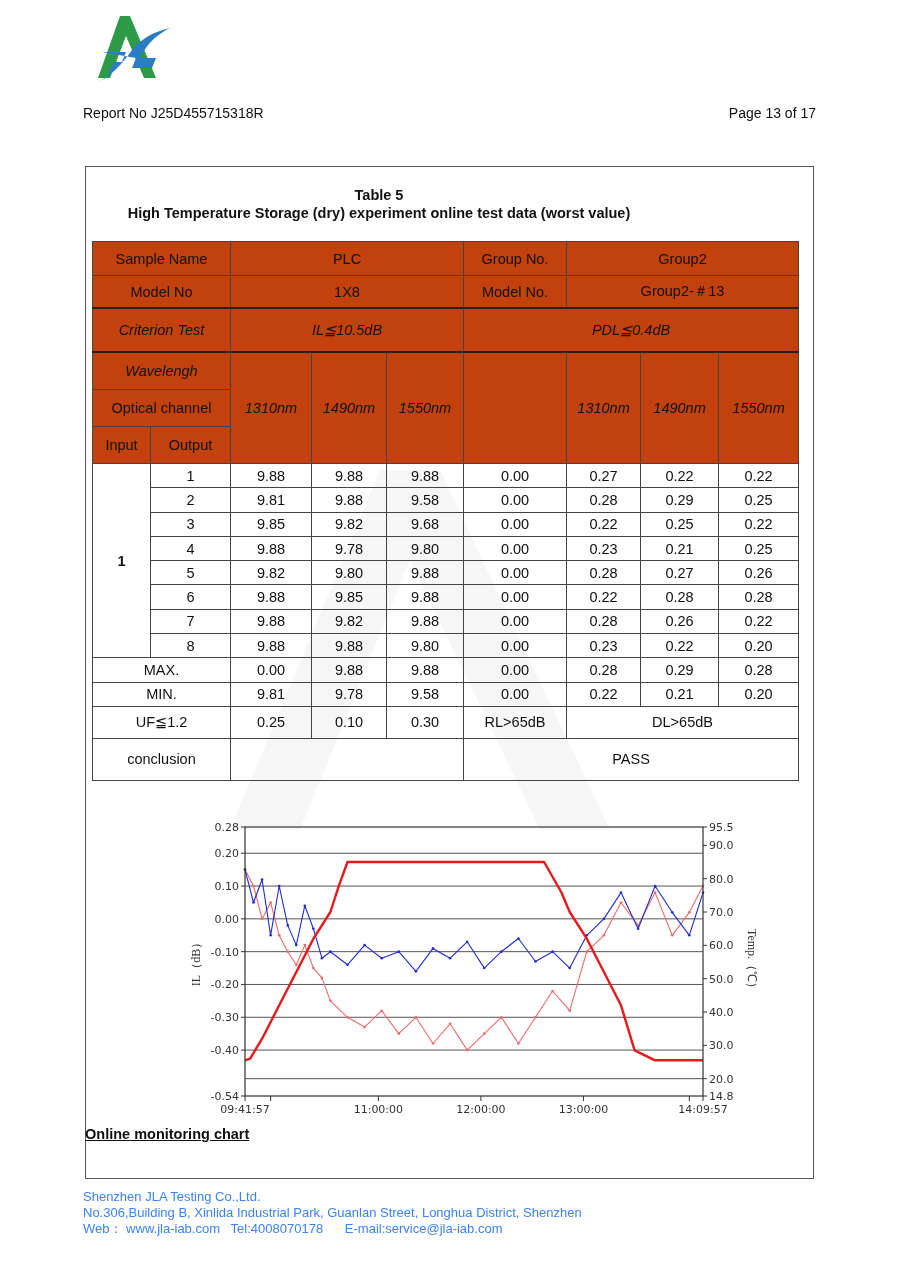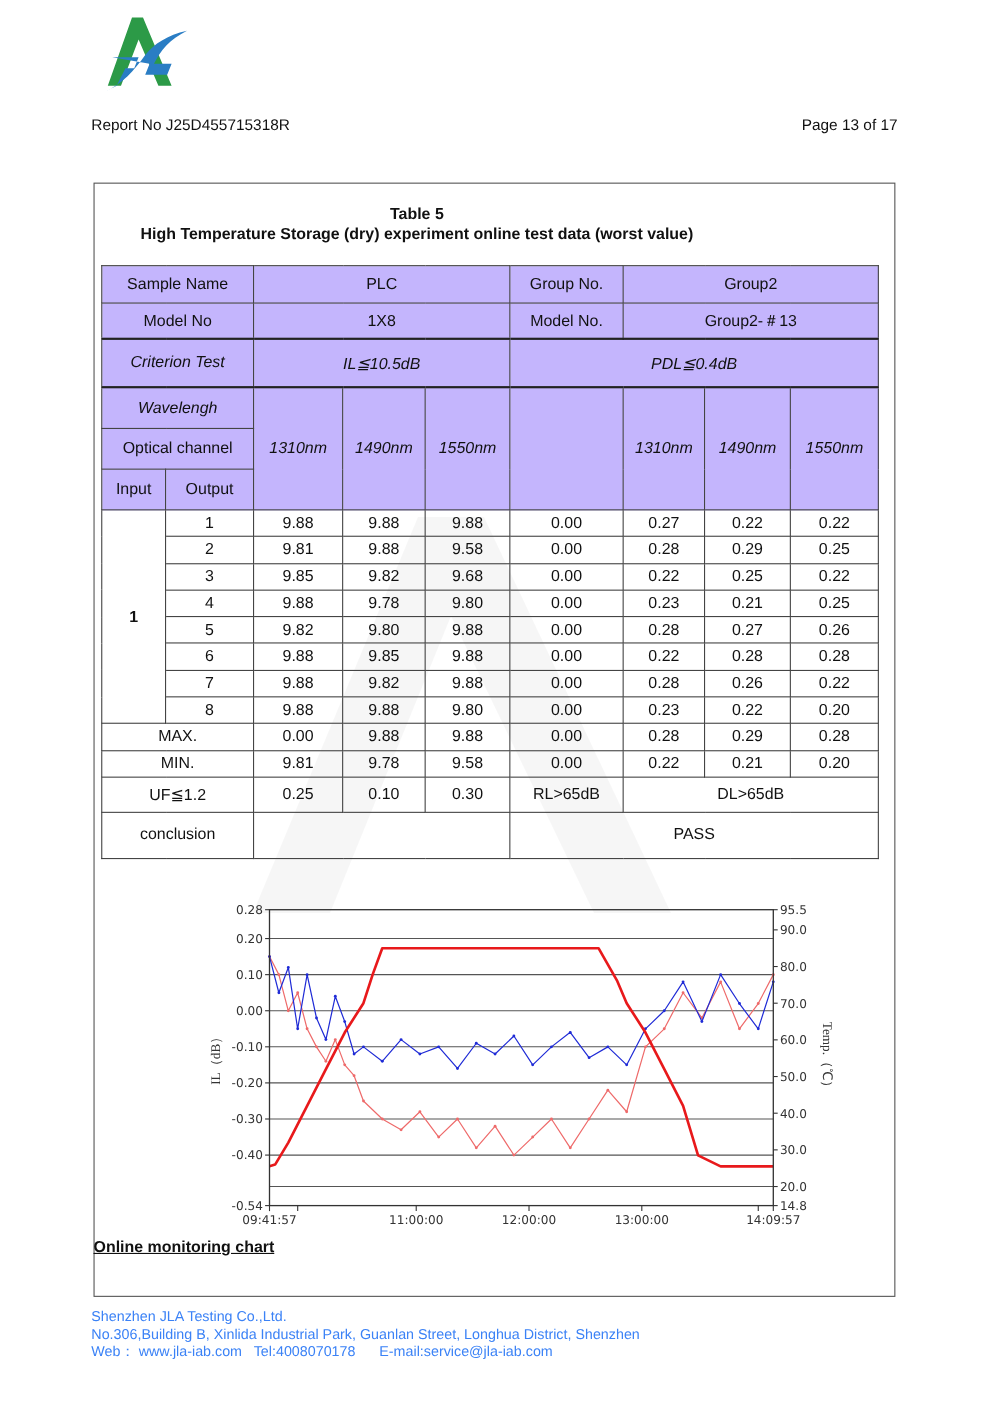--- a/index.html
+++ b/index.html
@@ -5,21 +5,21 @@
   html, body { margin:0; padding:0; background:#fff; }
   body { width:900px; height:1274px; position:relative; font-family:"Liberation Sans", sans-serif; color:#111; overflow:hidden; }
   .logo { position:absolute; left:92px; top:14px; width:84px; height:74px; }
   .report-no { position:absolute; left:83px; top:105px; font-size:14px; }
   .page-no { position:absolute; right:84px; top:105px; font-size:14px; }
   .frame { position:absolute; left:85px; top:166px; width:729px; height:1013px; border:1px solid #555; box-sizing:border-box; }
   .watermark { position:absolute; left:210px; top:470px; width:500px; height:360px; opacity:0.06; }
   .t-title { position:absolute; left:85px; width:588px; text-align:center; font-weight:bold; font-size:14.5px; }
   table.data { position:absolute; left:92px; top:241px; width:706px; border-collapse:collapse; table-layout:fixed; font-size:14.5px; }
   table.data td { border:1px solid #444; text-align:center; padding:0; }
-  table.data td.g { background:#c4b5fd; }
+  table.data td.g { background:#c2410c; }
   table.data tr.r34 td { height:33px; }
   table.data tr.r32 td { height:31px; }
   table.data tr.r43 td { height:42px; }
   table.data tr.rh td { height:36px; }
   table.data tr.rd td { height:23.3px; }
   table.data tr.ruf td { height:31px; }
   table.data tr.rc td { height:41px; font-weight:normal; }
   .thick-top td { border-top:2px solid #222 !important;font-style:italic; }
   .chart { position:absolute; left:180px; top:810px; width:590px; height:310px; }
   .caption { position:absolute; left:85px; width:729px; top:1126px; font-weight:bold; font-size:14.5px; text-decoration:underline; }

